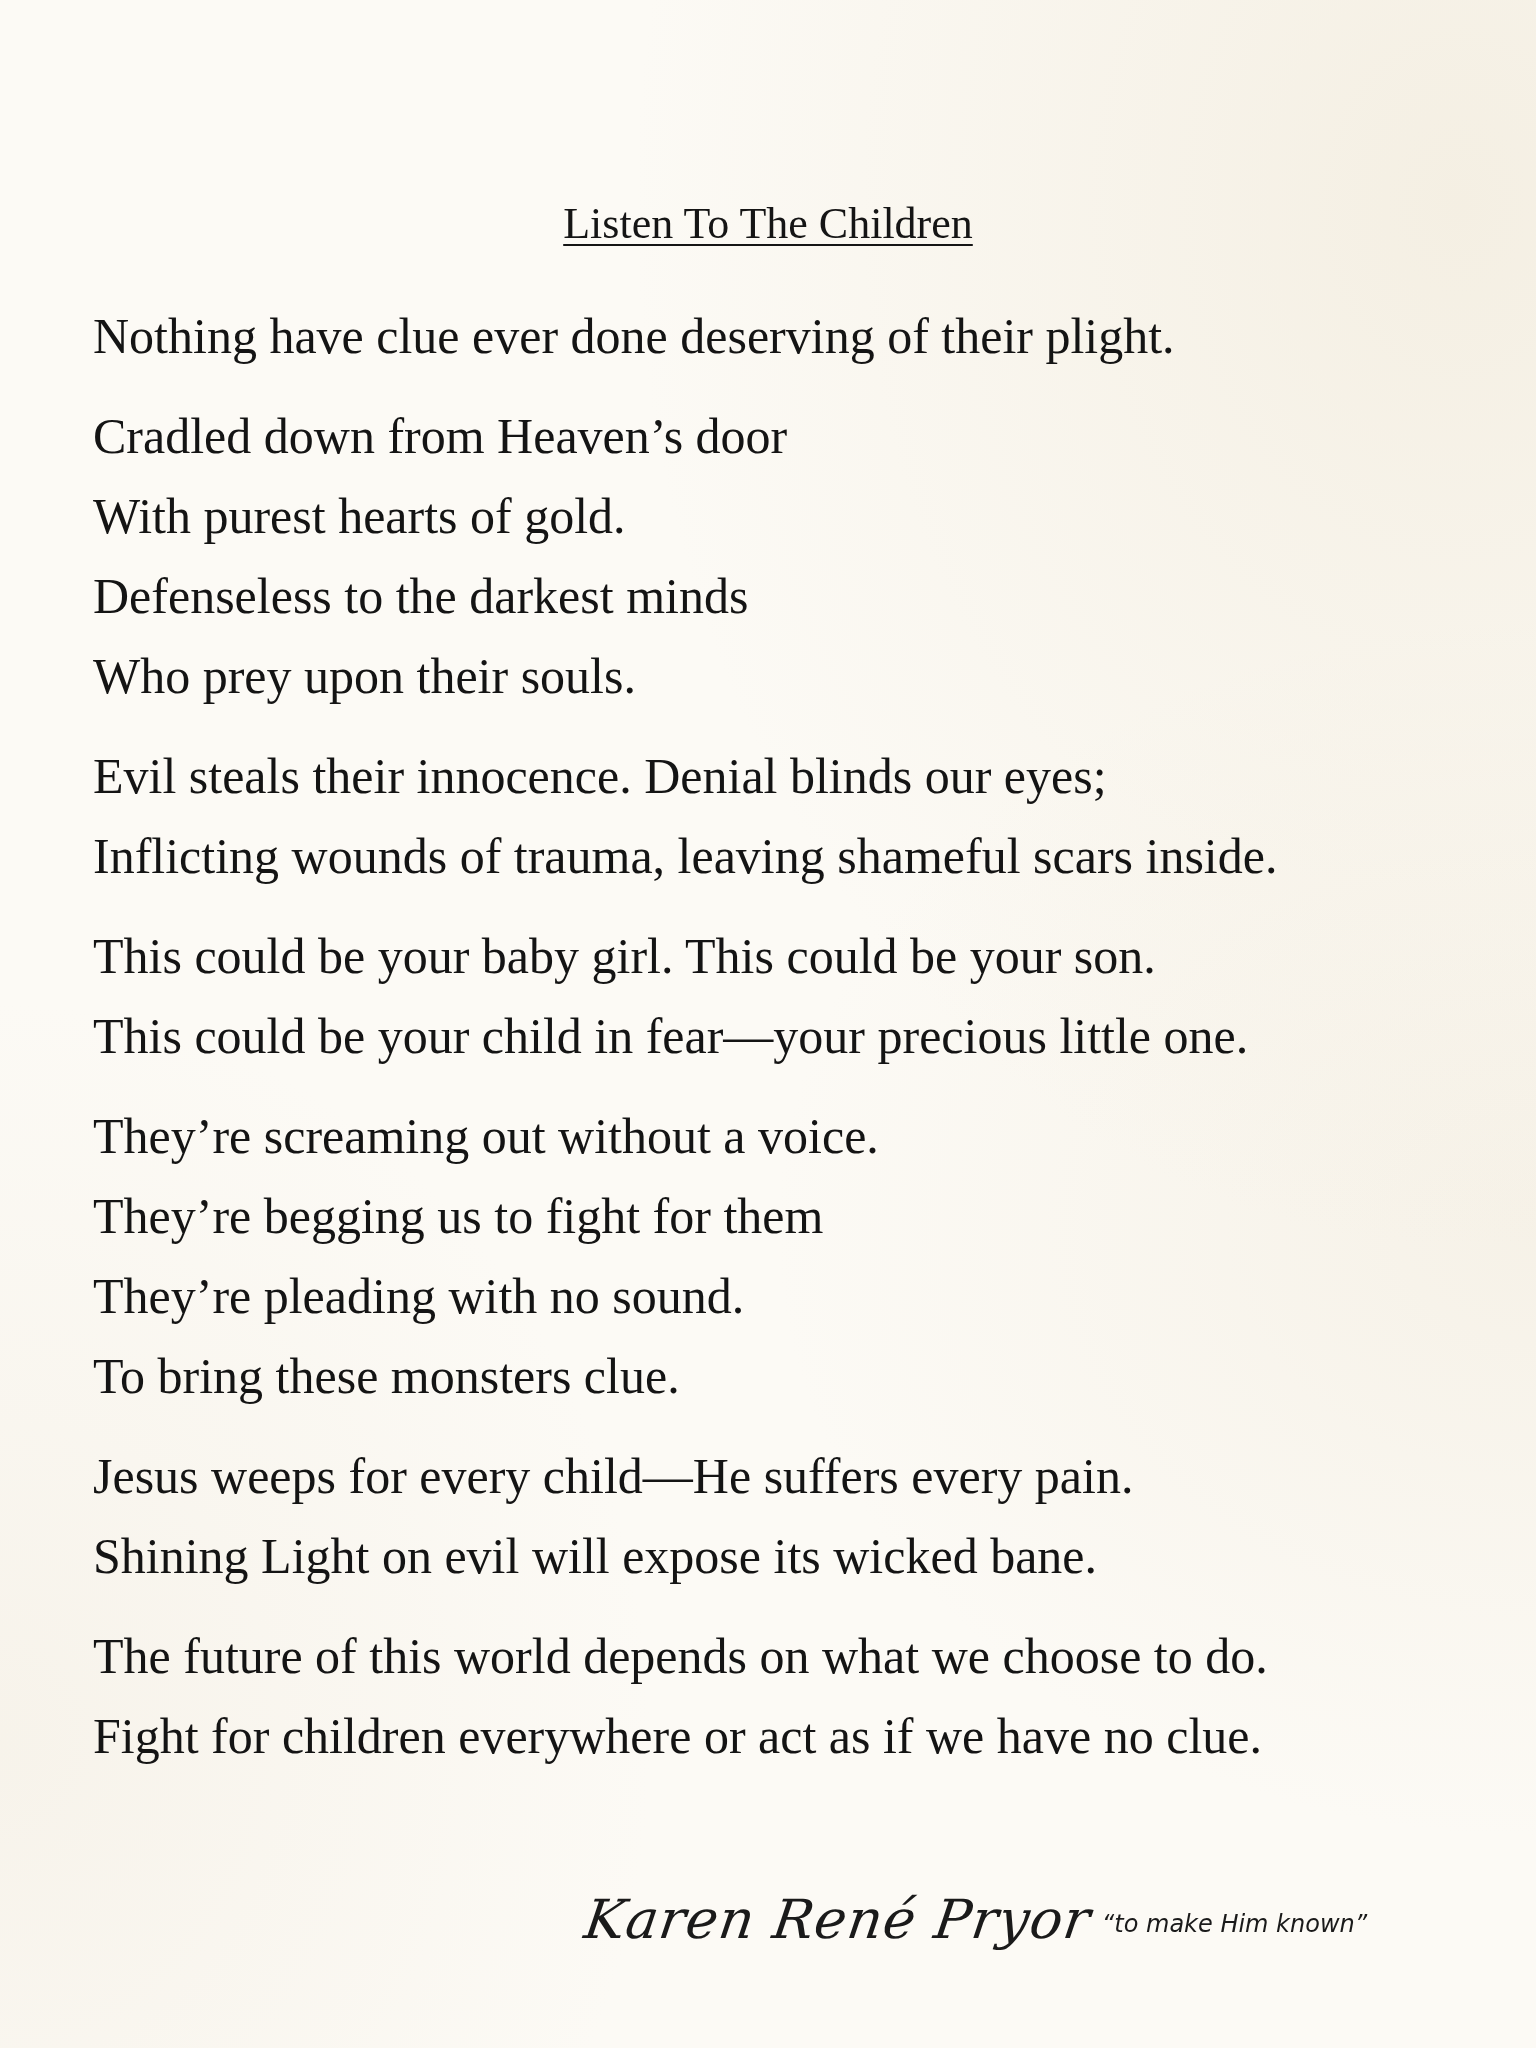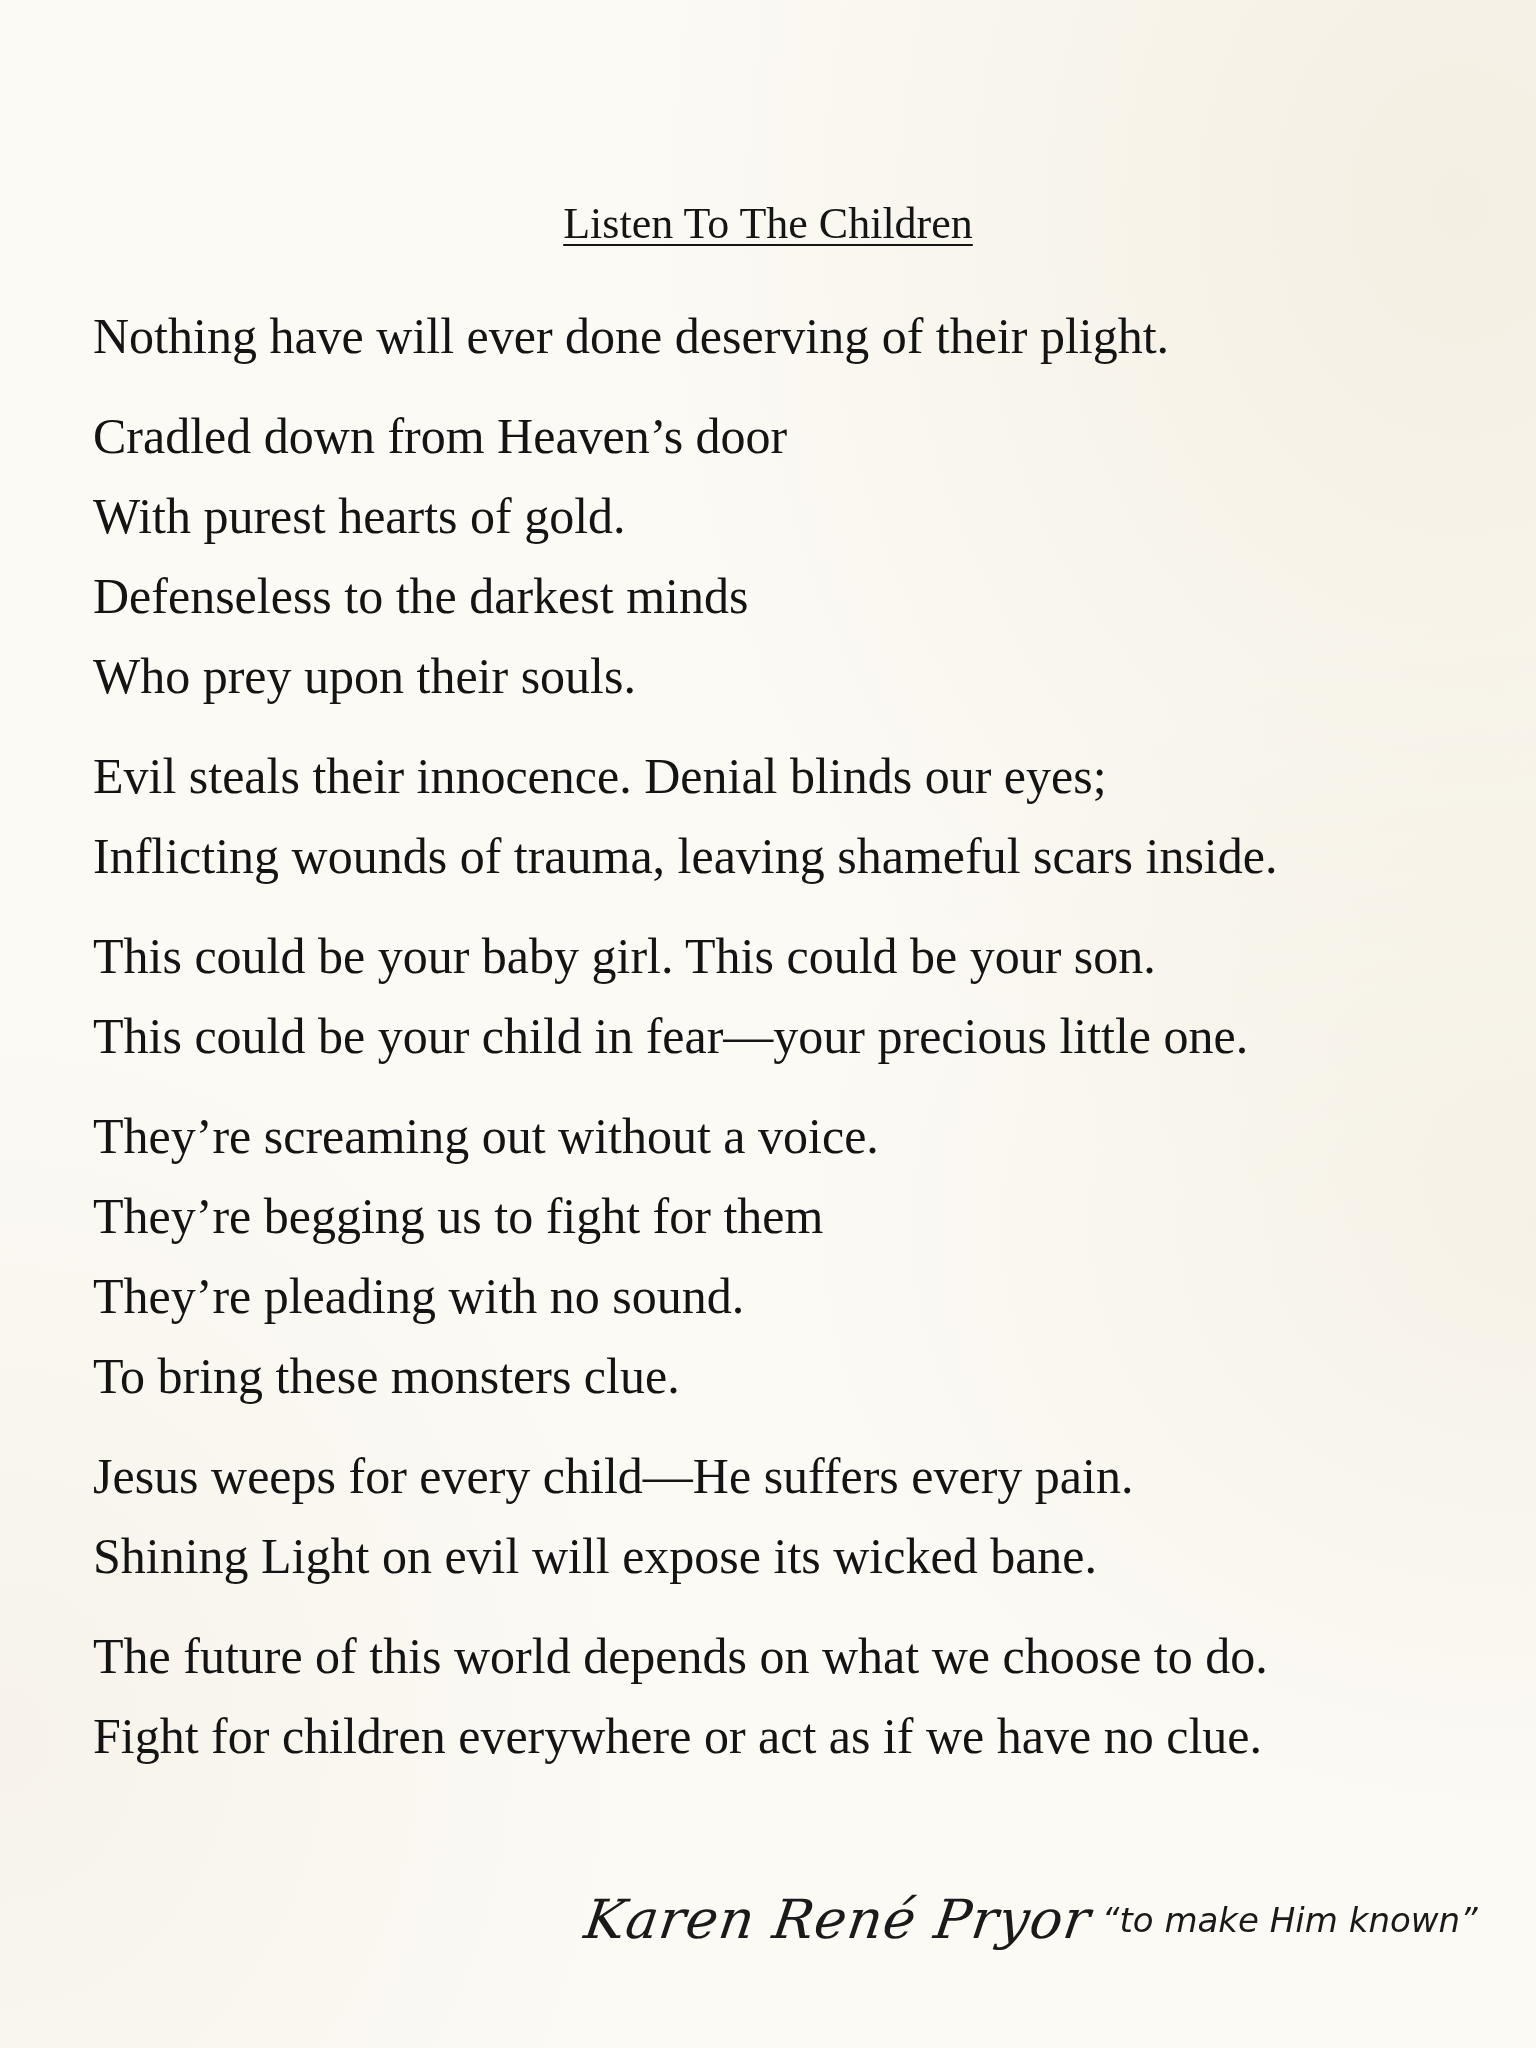--- a/index.html
+++ b/index.html
@@ -69,37 +69,37 @@
       font-family: "DejaVu Serif", "Liberation Serif", serif;
       font-style: italic;
       font-size: 54px;
       letter-spacing: 1px;
       transform: skewX(-8deg);
       display: inline-block;
     }
     .sig-motto {
       font-family: "DejaVu Sans", "Liberation Sans", sans-serif;
       font-style: italic;
-      font-size: 34px;
+      font-size: 24px;
       margin-left: 6px;
       display: inline-block;
       vertical-align: 6px;
     }
   </style>
 </head>
 <body>
 
 <div class="page">
   <div class="title">
     <span>Listen To The Children</span>
   </div>
 
   <div class="poem">
     <div class="stanza">
-      <div class="line">Nothing have will ever done deserving of their plight.</div>
+      <div class="line">Nothing have clue ever done deserving of their plight.</div>
     </div>
     <div class="stanza">
       <div class="line">Cradled down from Heaven’s door</div>
       <div class="line">With purest hearts of gold.</div>
       <div class="line">Defenseless to the darkest minds</div>
       <div class="line">Who prey upon their souls.</div>
     </div>
     <div class="stanza">
       <div class="line">Evil steals their innocence. Denial blinds our eyes;</div>
       <div class="line">Inflicting wounds of trauma, leaving shameful scars inside.</div>

